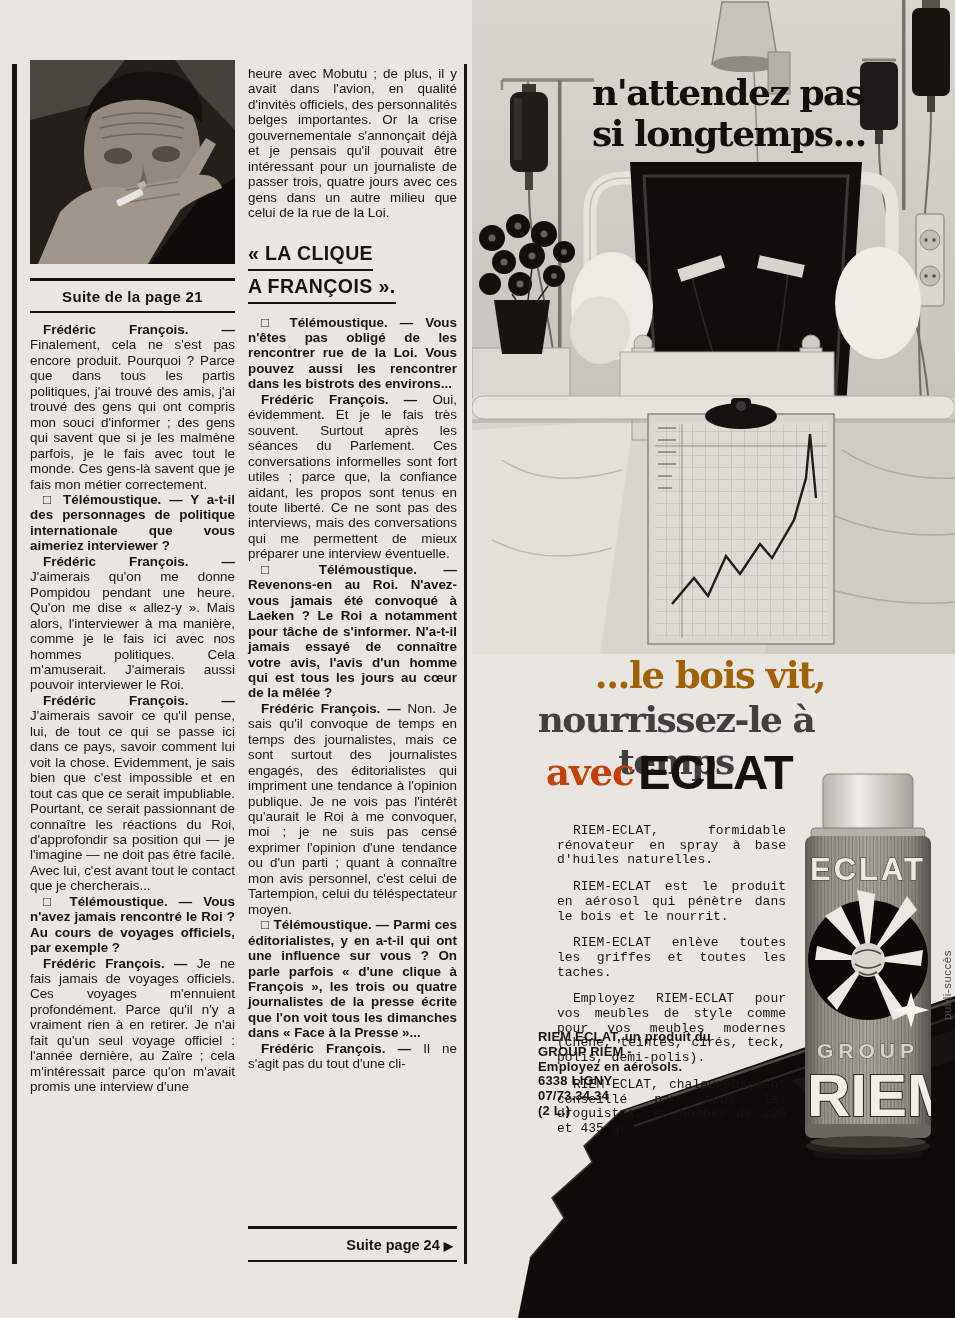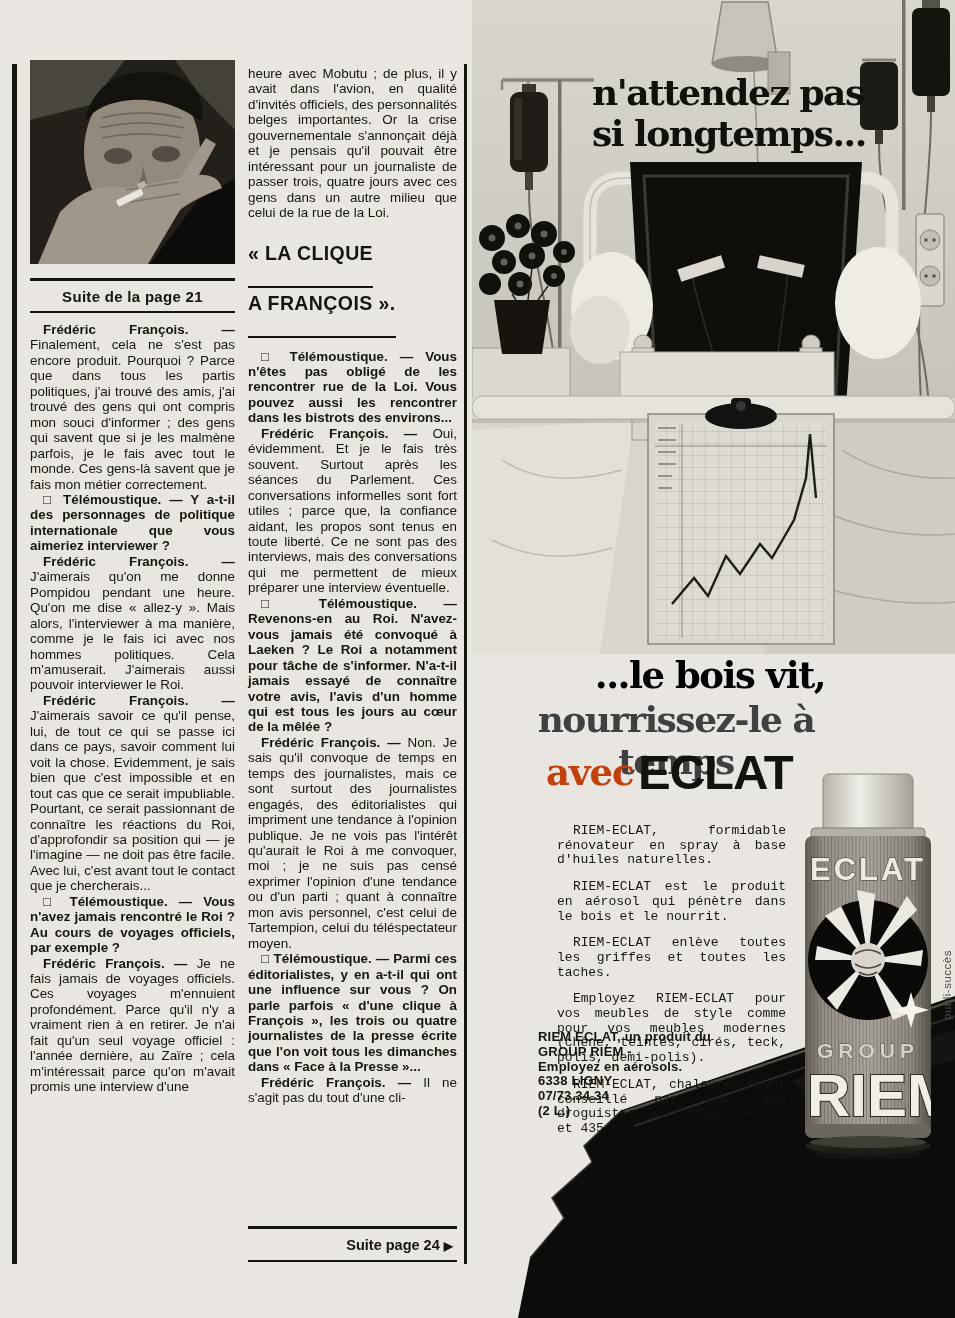--- a/index.html
+++ b/index.html
@@ -15,33 +15,33 @@
   .caption-box{margin-top:14px;}
   .hr{height:2.5px;background:#17150f;}
   .caption{text-align:center;font-weight:bold;font-size:15px;padding:7px 0 6px;letter-spacing:.3px;}
   .body-text{margin-top:9px;font-size:13.4px;line-height:15.45px;text-align:justify;}
   .body-text p, .col2 p{margin:0;text-indent:13px;}
   p.question{font-weight:bold;}
   p.noindent{text-indent:0;}
 
   .col2{position:absolute;left:248px;top:66px;width:209px;font-size:13.4px;line-height:15.45px;text-align:justify;}
   .section-heading{margin:17px 0 11px;font-size:19.5px;font-weight:bold;line-height:30px;letter-spacing:.4px;text-align:left;text-indent:0;}
-  .section-heading .hl{display:inline-block;border-bottom:2.5px solid #17150f;padding-bottom:18px;}
+  .section-heading .hl{display:inline-block;border-bottom:2.5px solid #17150f;padding-bottom:1px;}
 
   .col2-footer{position:absolute;left:248px;top:1226px;width:209px;}
   .footer-line{text-align:right;font-weight:bold;font-size:14.5px;padding:8px 4px 7px 0;}
   .footer-line .arrow{font-size:12px;letter-spacing:0;}
 
   .ad-photo{position:absolute;left:472px;top:0;width:483px;height:626px;}
   .ad-photo svg{display:block;}
   .ad-headline{position:absolute;left:120px;top:72px;font-family:"DejaVu Serif",serif;font-weight:bold;font-size:36px;line-height:41px;letter-spacing:-1.5px;color:#12100d;}
 
   .table-svg{position:absolute;left:472px;top:960px;width:483px;height:358px;}
 
-  .eclat-line1{position:absolute;left:560px;top:653px;width:300px;text-align:center;font-family:"DejaVu Serif",serif;font-weight:bold;font-size:37px;letter-spacing:-1.5px;color:#000000;}
+  .eclat-line1{position:absolute;left:560px;top:653px;width:300px;text-align:center;font-family:"DejaVu Serif",serif;font-weight:bold;font-size:37px;letter-spacing:-1.5px;color:#a16207;}
   .eclat-line2{position:absolute;left:504px;top:698px;width:344px;text-align:center;font-family:"DejaVu Serif",serif;font-weight:bold;font-size:36px;letter-spacing:-1.5px;color:#404040;}
   .eclat-line3{position:absolute;left:546px;top:744px;white-space:nowrap;}
   .eclat-line3 .avec{font-family:"DejaVu Serif",serif;font-weight:bold;font-size:37px;letter-spacing:-1px;color:#c2410c;}
   .eclat-line3 .brand{font-family:"Liberation Sans",sans-serif;font-weight:bold;font-size:49px;letter-spacing:-1px;color:#14120e;vertical-align:-4px;}
 
   .ad-body{position:absolute;left:545px;top:812px;width:253px;font-size:13px;line-height:14.7px;text-align:justify;}
   .ad-body p{margin:12px;text-indent:16px;font-family:Liberation Mono, monospace;}
   .ad-contact{position:absolute;left:538px;top:1030px;font-weight:bold;font-size:13px;line-height:14.8px;letter-spacing:.2px;}
   .ad-contact div{margin:0;}
 

